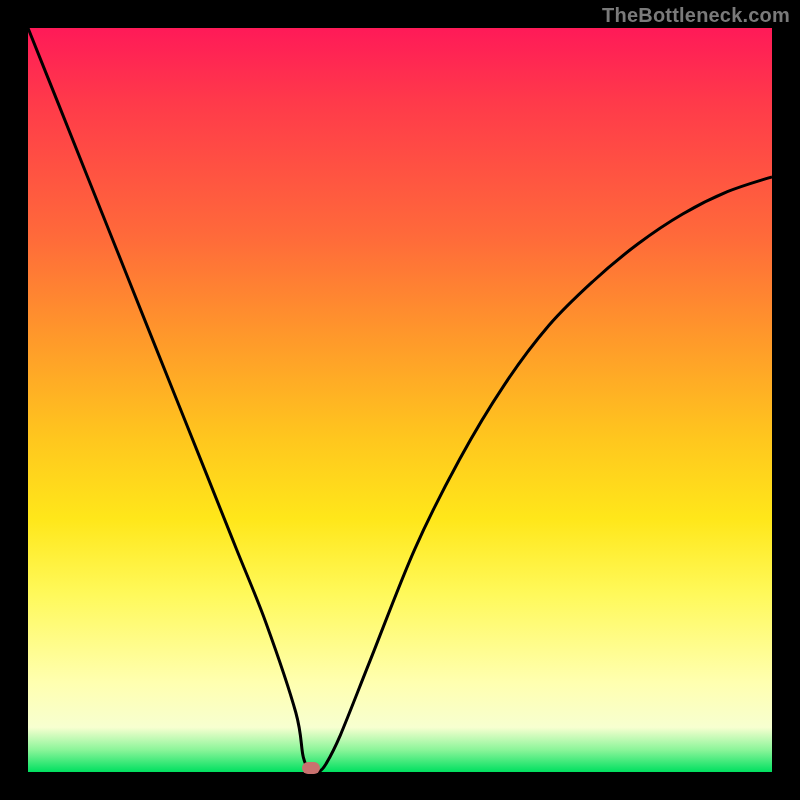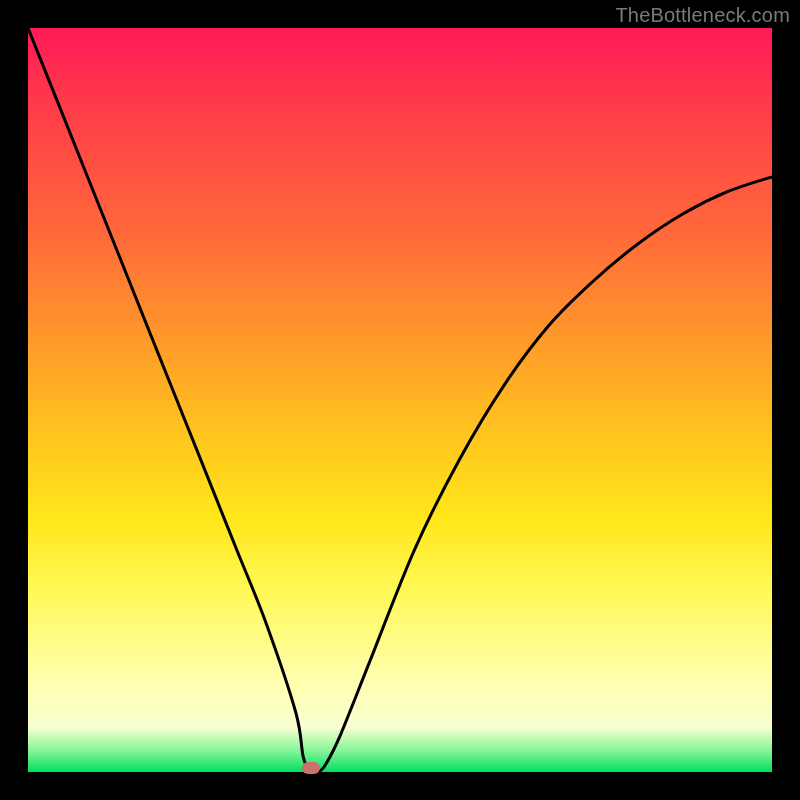--- a/index.html
+++ b/index.html
@@ -11,20 +11,21 @@
     overflow: hidden;
     font-family: Arial, Helvetica, sans-serif;
   }
   .frame {
     position: absolute;
     left: 0;
     top: 0;
     width: 800px;
     height: 800px;
     background: #000;
+    font-weight: bold;
   }
   .plot-area {
     position: absolute;
     left: 28px;
     top: 28px;
     width: 744px;
     height: 744px;
     
     background: linear-gradient(
       to bottom,

